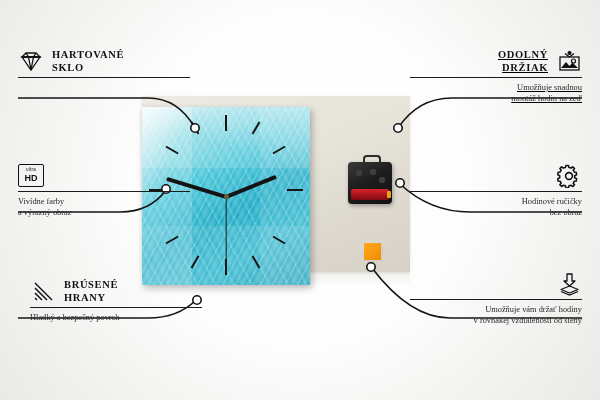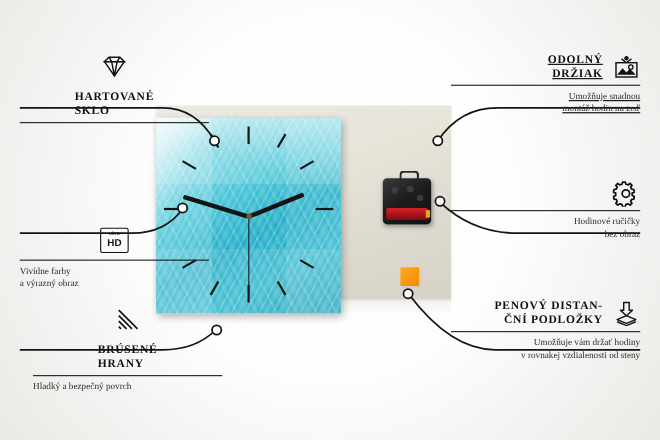--- a/index.html
+++ b/index.html
@@ -66,36 +66,36 @@
       radial-gradient(circle at 6px 5px, #3d3d3d 0 3px, transparent 3px),
       radial-gradient(circle at 20px 4px, #3d3d3d 0 3px, transparent 3px),
       radial-gradient(circle at 29px 12px, #3d3d3d 0 3px, transparent 3px);}
   .pad{
     position:absolute;left:364px;top:243px;width:17px;height:17px;
     background:linear-gradient(135deg,#ffa81e 0%,#f08c06 100%);
     box-shadow:2px 2px 0 rgba(210,205,192,.85);
   }
   
   .feat{position:absolute;width:172px;}
-  .feat .head{display:flex;align-items:center;gap:8px;padding-bottom:3px;flex-direction:column;}
+  .feat .head{display:flex;align-items:center;gap:8px;padding-bottom:3px;}
   .feat.right .head{flex-direction:row-reverse;}
   .feat .title{
     font-size:10.5px;font-weight:bold;letter-spacing:.65px;color:#111;
     line-height:13px;text-transform:uppercase;font-family:"Liberation Serif",serif;
   }
   .feat.right{text-align:right;}
   .feat .rule{height:1px;background:#1b1b1b;width:100%;}
   .feat .desc{
     font-size:8.4px;line-height:11px;color:#2a2a2a;padding-top:4px;
     font-family:"Liberation Serif",serif;
   }
   .ico{width:26px;height:24px;flex:0 0 26px;display:block;}
   
   #f-glass{left:18px;top:48px;}
-  #f-print{left:18px;top:164px;margin-top:43px;}
+  #f-print{left:18px;top:164px;}
   #f-edge{left:18px;top:278px;margin-left:12px;}
   #f-hold{left:410px;top:48px;text-decoration:underline;}
   #f-mech{left:410px;top:164px;}
   #f-foam{left:410px;top:272px;}
   svg.lines{position:absolute;left:0;top:0;width:600px;height:400px;pointer-events:none;}
   .hdbadge{
     width:24px;height:21px;border:1.6px solid #111;border-radius:2px;
     display:flex;flex-direction:column;align-items:center;justify-content:center;
     font-family:"Liberation Sans",sans-serif;line-height:1;
   }
@@ -255,24 +255,20 @@
 
   <div class="feat right" id="f-foam">
     <div class="head">
       <span class="ico">
         <svg viewBox="0 0 26 24" width="26" height="24" fill="none" stroke="#111" stroke-width="1.3">
           <path d="M11 2 H16 V9 H19 L13.5 14 L8 9 H11 Z" stroke-linejoin="round"></path>
           <path d="M13.5 14 L22 17.5 L13.5 21 L5 17.5 Z" stroke-linejoin="round"></path>
           <path d="M5 19.5 L13.5 23 L22 19.5"></path>
         </svg>
       </span>
-      <span class="title">
-        <span>PENOVÝ DISTAN-</span><br>
-        <span>ČNÍ PODLOŽKY</span>
-      </span>
     </div>
     <div class="rule"></div>
     <div class="desc">
       <span>Umožňuje vám držať hodiny</span><br>
       <span>v rovnakej vzdialenosti od steny</span>
     </div>
   </div>
 
 </div>
 

